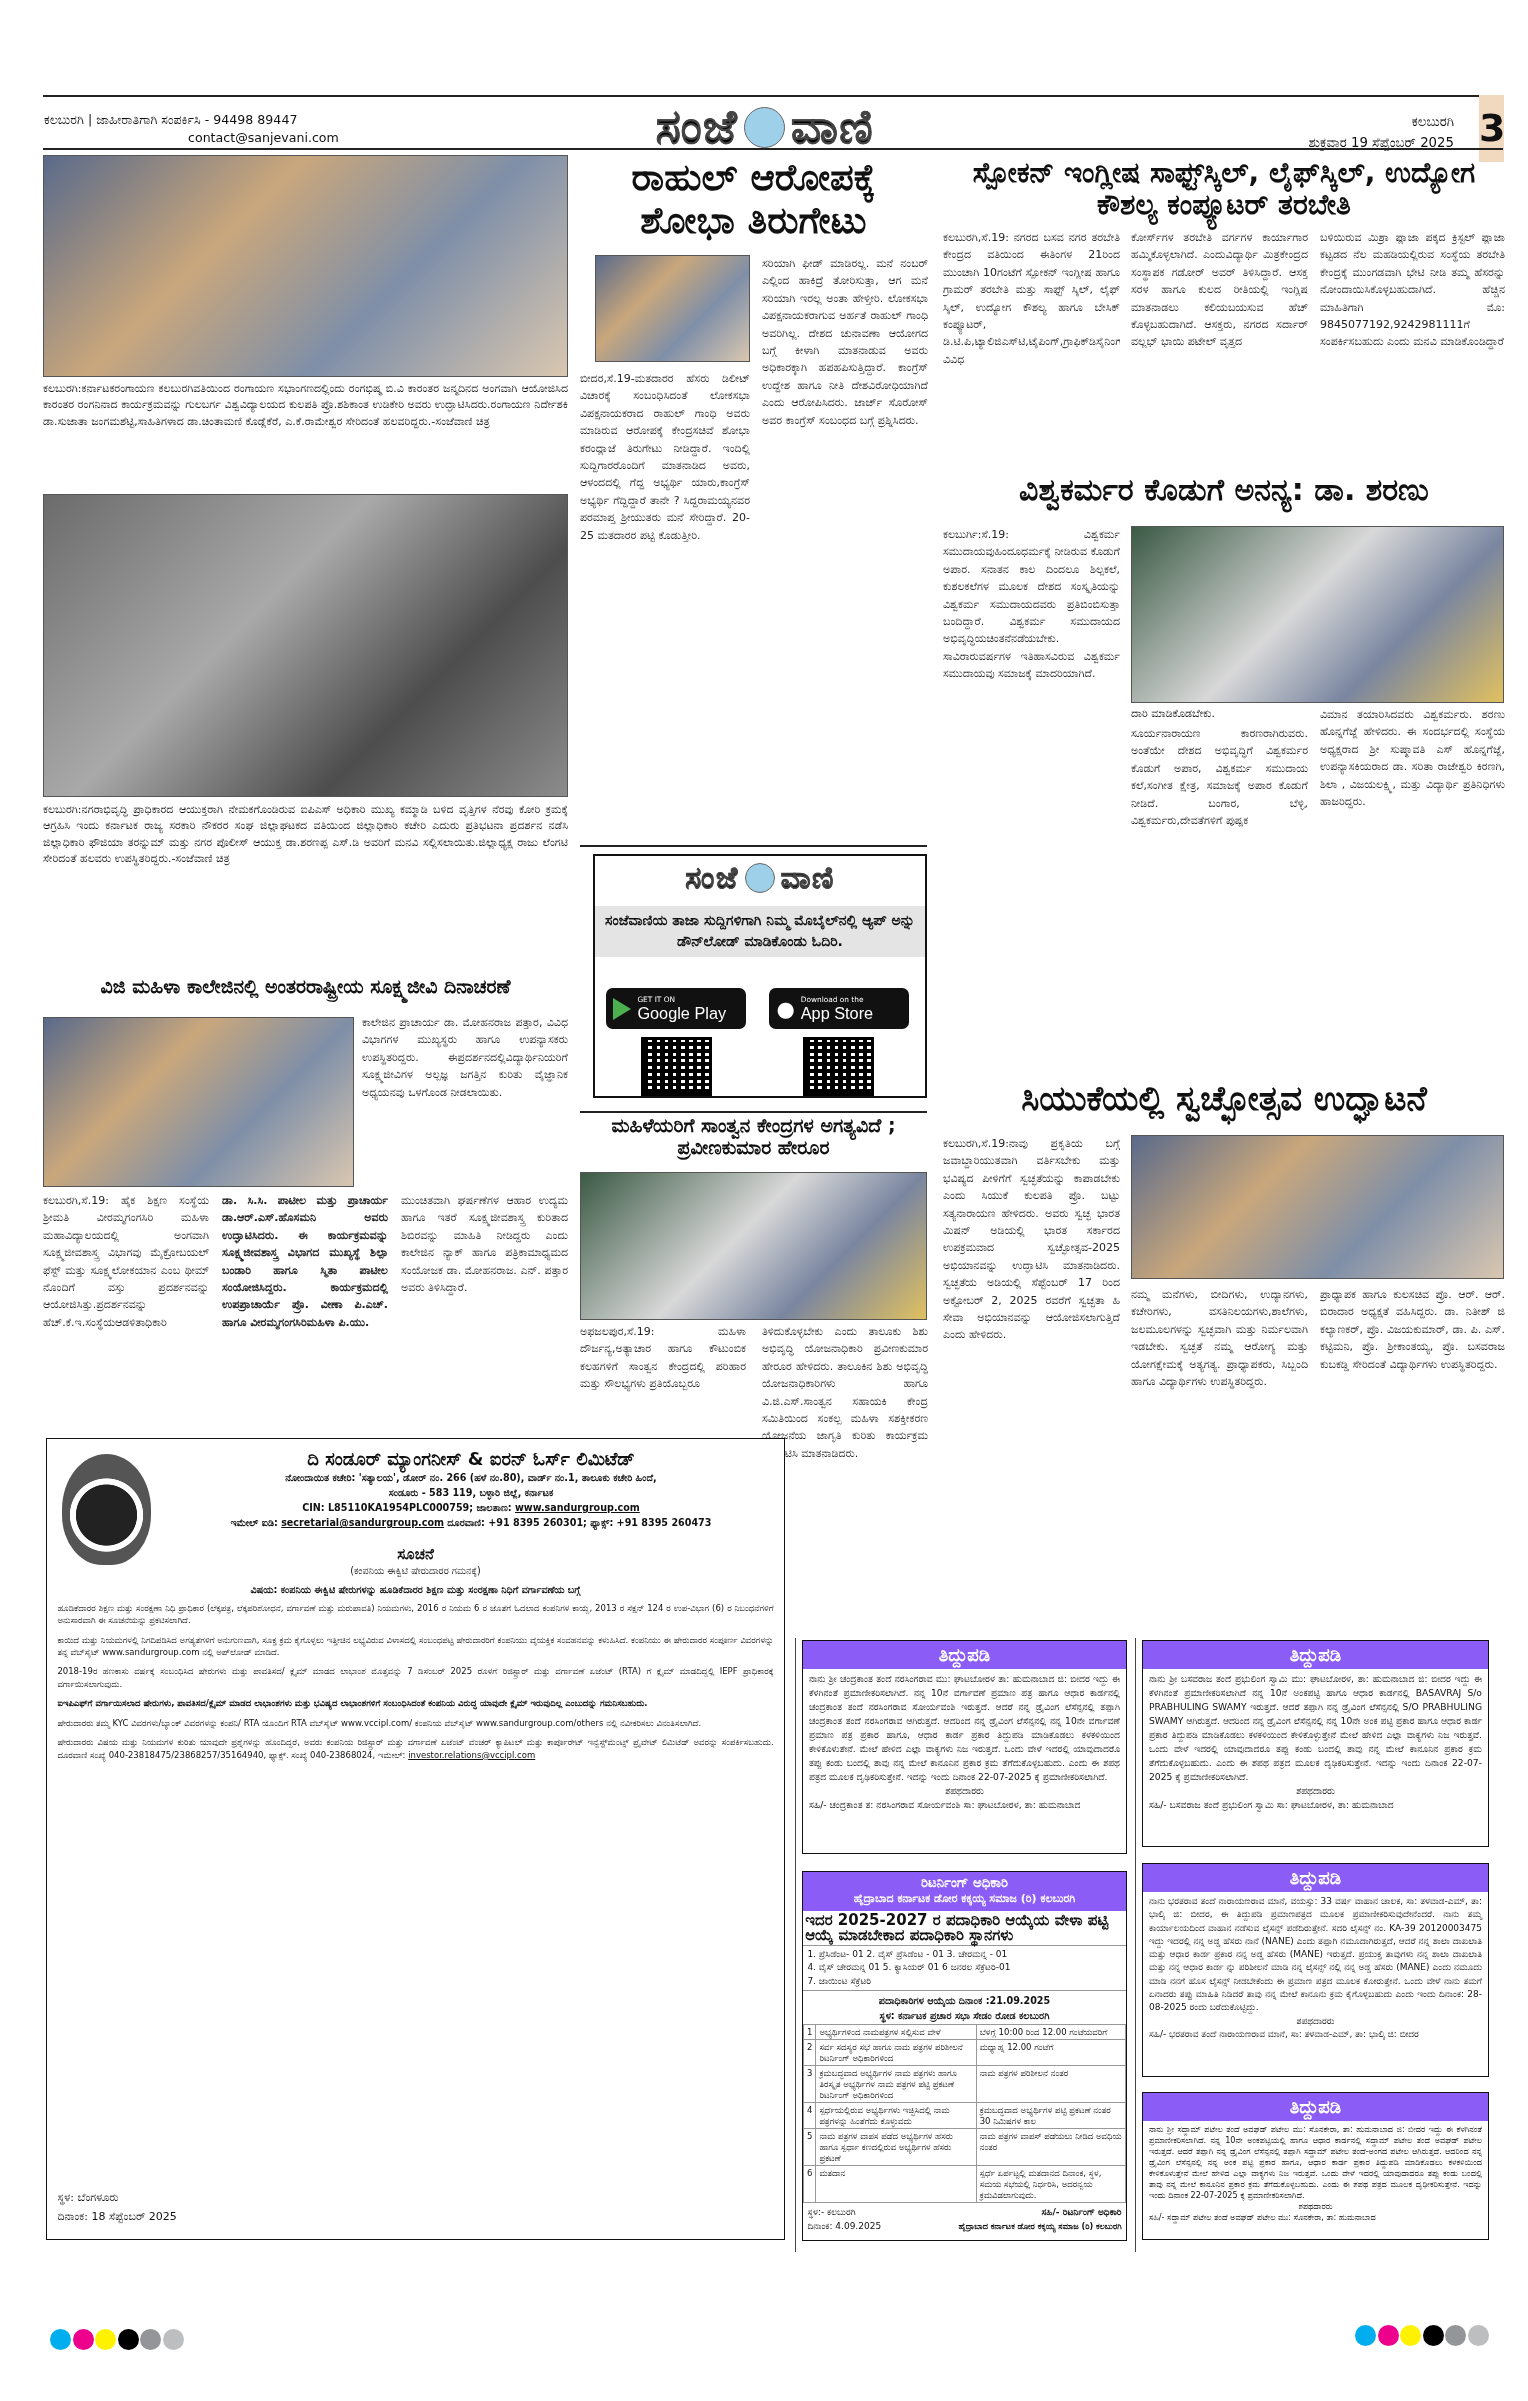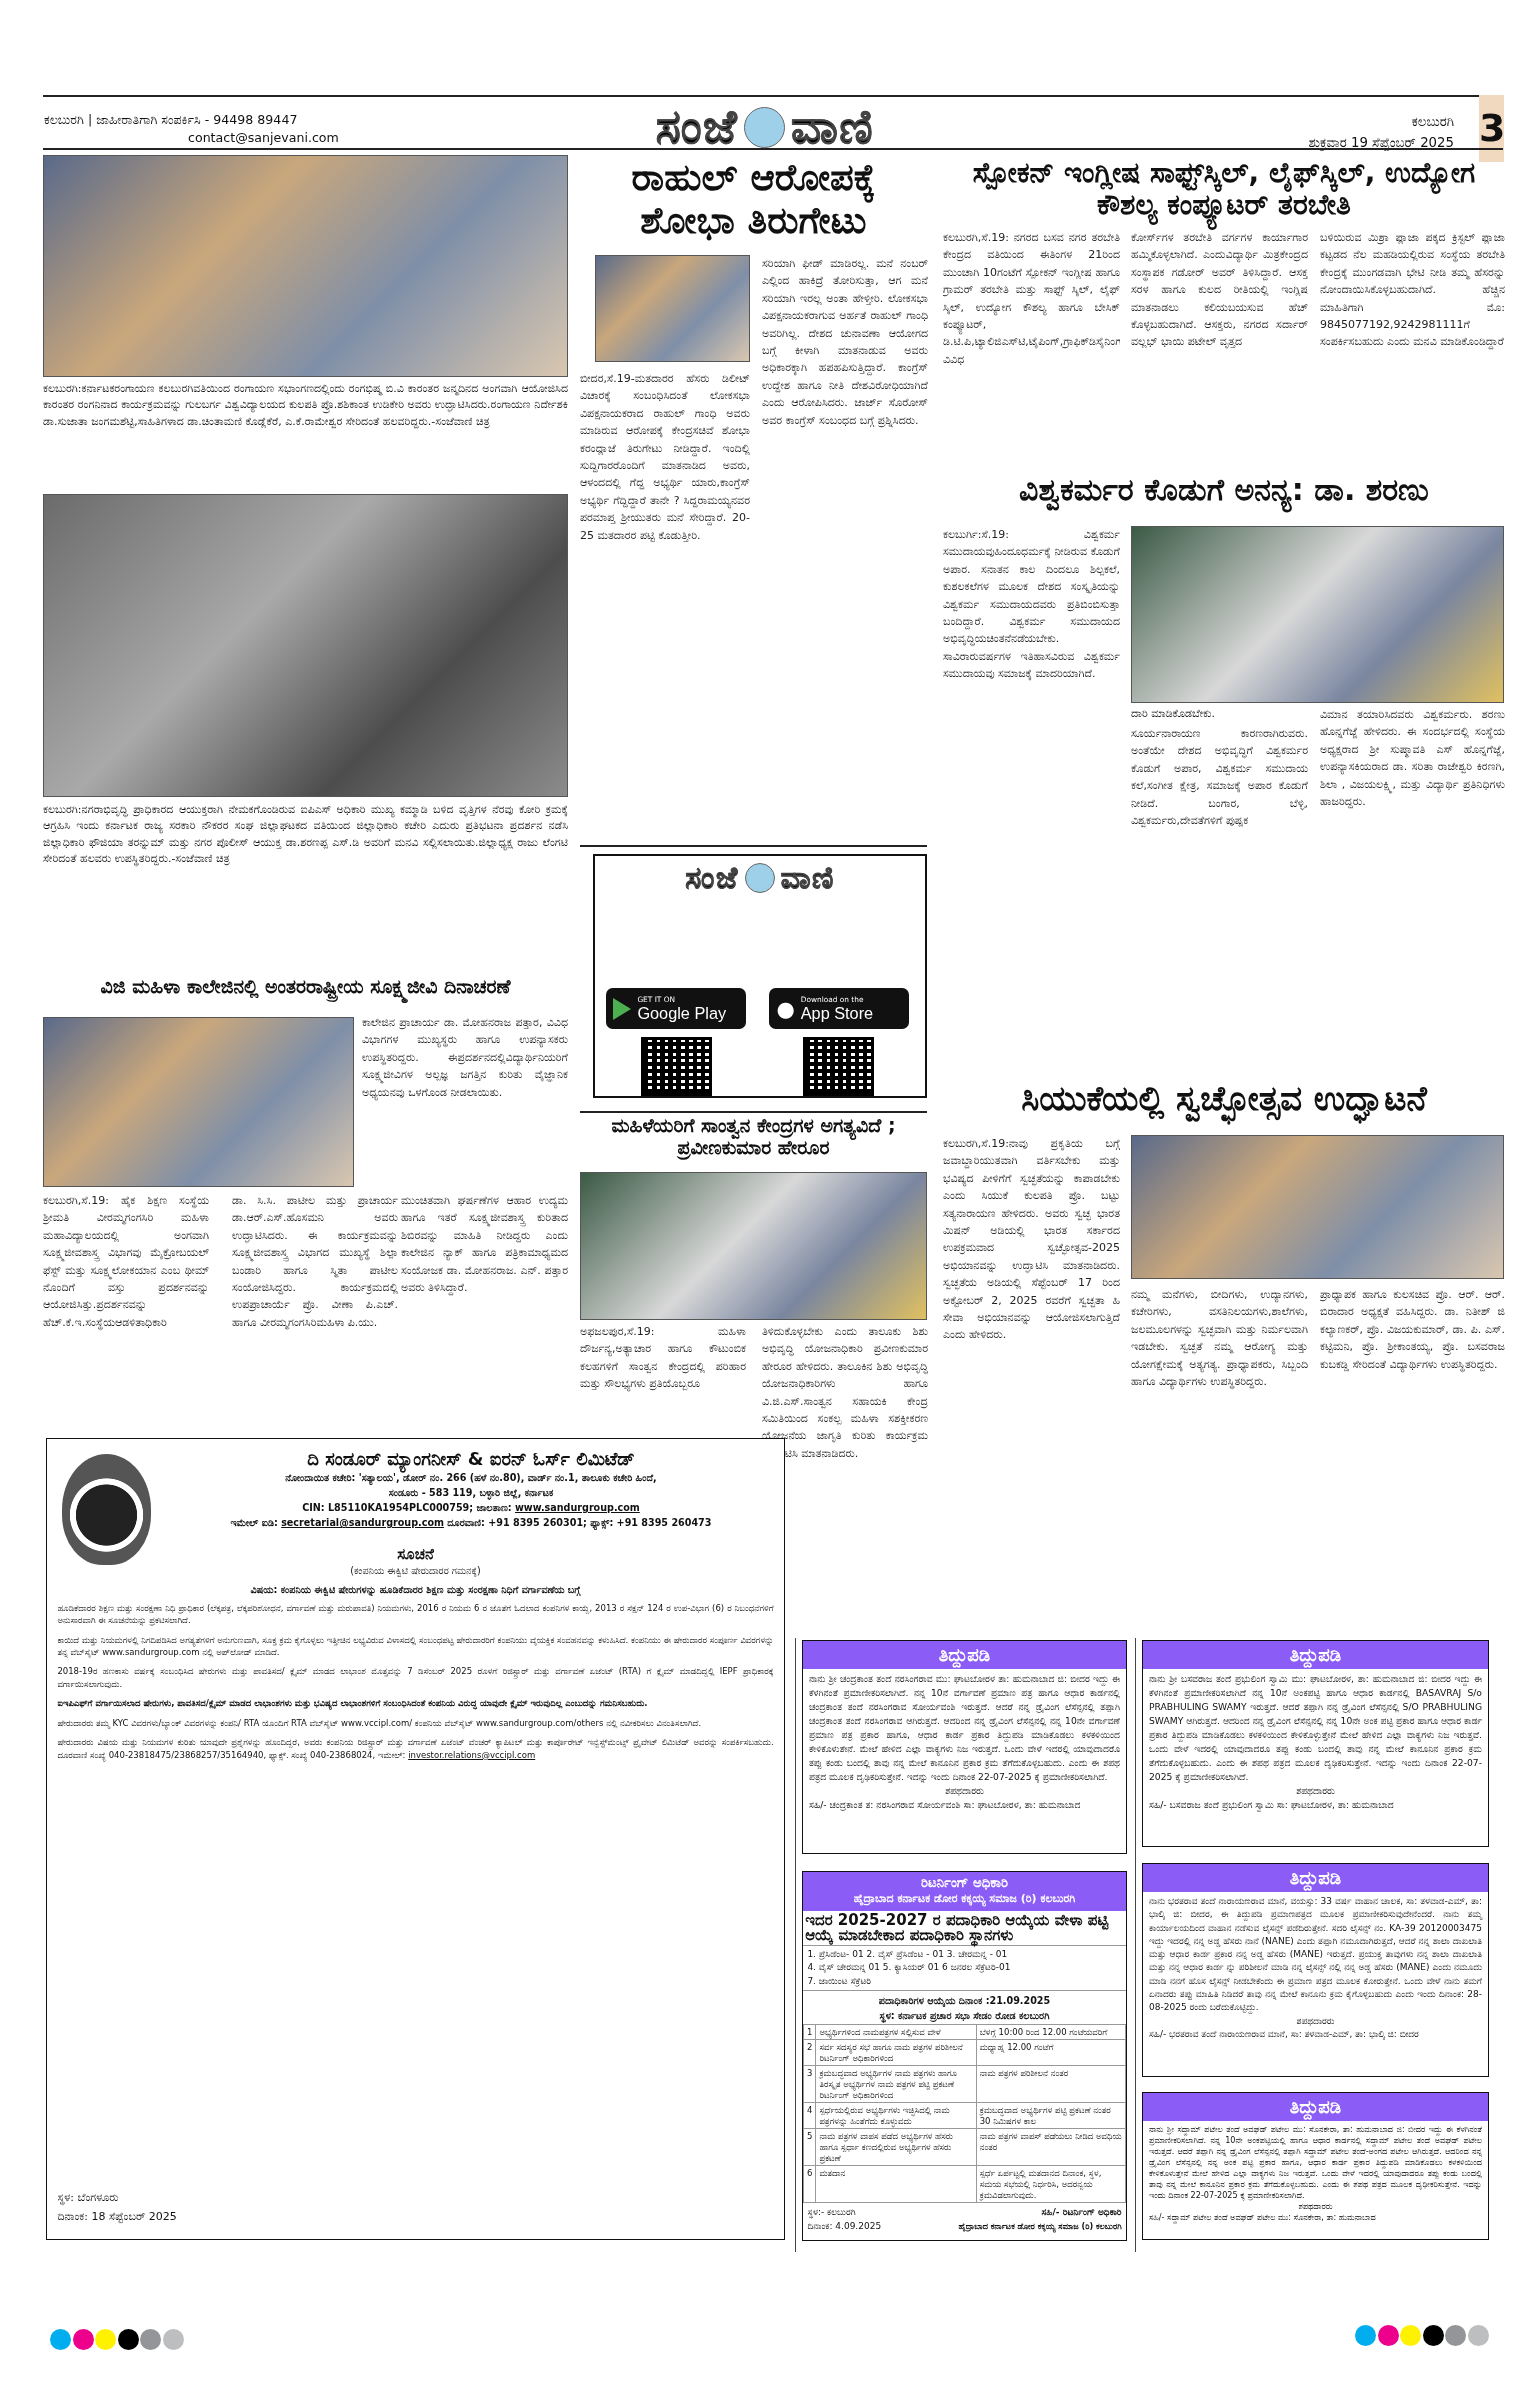--- a/index.html
+++ b/index.html
@@ -64,35 +64,36 @@
 <div class="photo color" style="left:43px;top:155px;width:525px;height:222px;"></div>
 <div class="caption" style="left:43px;top:381px;width:525px;">ಕಲಬುರಗಿ:ಕರ್ನಾಟಕರಂಗಾಯಣ ಕಲಬುರಗಿವತಿಯಿಂದ ರಂಗಾಯಣ ಸಭಾಂಗಣದಲ್ಲಿಂದು ರಂಗಭಿಷ್ಮ ಬಿ.ವಿ ಕಾರಂತರ ಜನ್ಮದಿನದ ಅಂಗವಾಗಿ ಆಯೋಜಿಸಿದ ಕಾರಂತರ ರಂಗನಿನಾದ ಕಾರ್ಯಕ್ರಮವನ್ನು ಗುಲಬರ್ಗ ವಿಶ್ವವಿದ್ಯಾಲಯದ ಕುಲಪತಿ ಪ್ರೊ.ಶಶಿಕಾಂತ ಉಡಿಕೇರಿ ಅವರು ಉದ್ಘಾಟಿಸಿದರು.ರಂಗಾಯಣ ನಿರ್ದೇಶಕಿ ಡಾ.ಸುಜಾತಾ ಜಂಗಮಶೆಟ್ಟಿ,ಸಾಹಿತಿಗಳಾದ ಡಾ.ಚಿಂತಾಮಣಿ ಕೊಡ್ಲೆಕೆರೆ, ಎ.ಕೆ.ರಾಮೇಶ್ವರ ಸೇರಿದಂತೆ ಹಲವರಿದ್ದರು.-ಸಂಜೆವಾಣಿ ಚಿತ್ರ</div>
 
 <div class="photo" style="left:43px;top:494px;width:525px;height:303px;"></div>
 <div class="caption" style="left:43px;top:802px;width:525px;">ಕಲಬುರಗಿ:ನಗರಾಭಿವೃದ್ಧಿ ಪ್ರಾಧಿಕಾರದ ಆಯುಕ್ತರಾಗಿ ನೇಮಕಗೊಂಡಿರುವ ಐಪಿಎಸ್ ಅಧಿಕಾರಿ ಮುಖ್ಯ ಕಮ್ಮಾಡಿ ಬಳಿದ ವೃತ್ತಿಗಳ ನೆರವು ಕೋರಿ ಕ್ರಮಕ್ಕೆ ಆಗ್ರಹಿಸಿ ಇಂದು ಕರ್ನಾಟಕ ರಾಜ್ಯ ಸರಕಾರಿ ನೌಕರರ ಸಂಘ ಜಿಲ್ಲಾಘಟಕದ ವತಿಯಿಂದ ಜಿಲ್ಲಾಧಿಕಾರಿ ಕಚೇರಿ ಎದುರು ಪ್ರತಿಭಟನಾ ಪ್ರದರ್ಶನ ನಡೆಸಿ ಜಿಲ್ಲಾಧಿಕಾರಿ ಫೌಜಿಯಾ ತರನ್ನುಮ್ ಮತ್ತು ನಗರ ಪೊಲೀಸ್ ಆಯುಕ್ತ ಡಾ.ಶರಣಪ್ಪ ಎಸ್.ಡಿ ಅವರಿಗೆ ಮನವಿ ಸಲ್ಲಿಸಲಾಯಿತು.ಜಿಲ್ಲಾಧ್ಯಕ್ಷ ರಾಜು ಲೆಂಗಟಿ ಸೇರಿದಂತೆ ಹಲವರು ಉಪಸ್ಥಿತರಿದ್ದರು.-ಸಂಜೆವಾಣಿ ಚಿತ್ರ</div>
 
 <div class="headline" style="left:43px;top:976px;width:525px;font-size:19px;">ವಿಜಿ ಮಹಿಳಾ ಕಾಲೇಜಿನಲ್ಲಿ ಅಂತರರಾಷ್ಟ್ರೀಯ ಸೂಕ್ಷ್ಮಜೀವಿ ದಿನಾಚರಣೆ</div>
 <div class="photo color" style="left:43px;top:1017px;width:311px;height:170px;"></div>
 <div class="body-col" style="left:362px;top:1014px;width:206px;height:174px;">ಕಾಲೇಜಿನ ಪ್ರಾಚಾರ್ಯ ಡಾ. ಮೋಹನರಾಜ ಪತ್ತಾರ, ವಿವಿಧ ವಿಭಾಗಗಳ ಮುಖ್ಯಸ್ಥರು ಹಾಗೂ ಉಪನ್ಯಾಸಕರು ಉಪಸ್ಥಿತರಿದ್ದರು. ಈಪ್ರದರ್ಶನದಲ್ಲಿವಿದ್ಯಾರ್ಥಿನಿಯರಿಗೆ ಸೂಕ್ಷ್ಮಜೀವಿಗಳ ಅಲ್ಪಜ್ಞ ಜಗತ್ತಿನ ಕುರಿತು ವೈಜ್ಞಾನಿಕ ಅಧ್ಯಯನವು ಒಳಗೊಂಡ ನೀಡಲಾಯಿತು.</div>
 <div class="body-col" style="left:43px;top:1192px;width:166px;height:237px;">ಕಲಬುರಗಿ,ಸೆ.19: ಹೈಕ ಶಿಕ್ಷಣ ಸಂಸ್ಥೆಯ ಶ್ರೀಮತಿ ವೀರಮ್ಮಗಂಗಸಿರಿ ಮಹಿಳಾ ಮಹಾವಿದ್ಯಾಲಯದಲ್ಲಿ ಅಂಗವಾಗಿ ಸೂಕ್ಷ್ಮಜೀವಶಾಸ್ತ್ರ ವಿಭಾಗವು ಮೈಕ್ರೋಬಯಲ್ ಫೆಸ್ಟ್ ಮತ್ತು ಸೂಕ್ಷ್ಮಲೋಕಯಾನ ಎಂಬ ಥೀಮ್ ನೊಂದಿಗೆ ವಸ್ತು ಪ್ರದರ್ಶನವನ್ನು ಆಯೋಜಿಸಿತ್ತು.ಪ್ರದರ್ಶನವನ್ನು ಹೆಚ್.ಕೆ.ಇ.ಸಂಸ್ಥೆಯಆಡಳಿತಾಧಿಕಾರಿ</div>
-<div class="body-col" style="left:232px;top:1192px;width:166px;height:237px;">ಡಾ. ಸಿ.ಸಿ. ಪಾಟೀಲ ಮತ್ತು ಪ್ರಾಚಾರ್ಯ ಡಾ.ಆರ್.ಎಸ್.ಹೊಸಮನಿ ಅವರು ಉದ್ಘಾಟಿಸಿದರು. ಈ ಕಾರ್ಯಕ್ರಮವನ್ನು ಸೂಕ್ಷ್ಮಜೀವಶಾಸ್ತ್ರ ವಿಭಾಗದ ಮುಖ್ಯಸ್ಥೆ ಶಿಲ್ಪಾ ಬಂಡಾರಿ ಹಾಗೂ ಸ್ಮಿತಾ ಪಾಟೀಲ ಸಂಯೋಜಿಸಿದ್ದರು. ಕಾರ್ಯಕ್ರಮದಲ್ಲಿ ಉಪಪ್ರಾಚಾರ್ಯೆ ಪ್ರೊ. ವೀಣಾ ಪಿ.ಎಚ್. ಹಾಗೂ ವೀರಮ್ಮಗಂಗಸಿರಿಮಹಿಳಾ ಪಿ.ಯು.</div>
+<div class="body-col" style="left:222px;top:1192px;width:166px;height:237px;font-weight:bold;">ಡಾ. ಸಿ.ಸಿ. ಪಾಟೀಲ ಮತ್ತು ಪ್ರಾಚಾರ್ಯ ಡಾ.ಆರ್.ಎಸ್.ಹೊಸಮನಿ ಅವರು ಉದ್ಘಾಟಿಸಿದರು. ಈ ಕಾರ್ಯಕ್ರಮವನ್ನು ಸೂಕ್ಷ್ಮಜೀವಶಾಸ್ತ್ರ ವಿಭಾಗದ ಮುಖ್ಯಸ್ಥೆ ಶಿಲ್ಪಾ ಬಂಡಾರಿ ಹಾಗೂ ಸ್ಮಿತಾ ಪಾಟೀಲ ಸಂಯೋಜಿಸಿದ್ದರು. ಕಾರ್ಯಕ್ರಮದಲ್ಲಿ ಉಪಪ್ರಾಚಾರ್ಯೆ ಪ್ರೊ. ವೀಣಾ ಪಿ.ಎಚ್. ಹಾಗೂ ವೀರಮ್ಮಗಂಗಸಿರಿಮಹಿಳಾ ಪಿ.ಯು.</div>
 <div class="body-col" style="left:401px;top:1192px;width:167px;height:237px;">ಮುಂಚಿತವಾಗಿ ಘರ್ಷಣೆಗಳ ಆಹಾರ ಉದ್ಯಮ ಹಾಗೂ ಇತರೆ ಸೂಕ್ಷ್ಮಜೀವಶಾಸ್ತ್ರ ಕುರಿತಾದ ಶಿಬಿರವನ್ನು ಮಾಹಿತಿ ನೀಡಿದ್ದರು ಎಂದು ಕಾಲೇಜಿನ ನ್ಯಾಕ್ ಹಾಗೂ ಪತ್ರಿಕಾಮಾಧ್ಯಮದ ಸಂಯೋಜಕ ಡಾ. ಮೋಹನರಾಜ. ಎನ್. ಪತ್ತಾರ ಅವರು ತಿಳಿಸಿದ್ದಾರೆ.</div>
 
 <div class="headline" style="left:580px;top:157px;width:347px;font-size:37px;">ರಾಹುಲ್ ಆರೋಪಕ್ಕೆ ಶೋಭಾ ತಿರುಗೇಟು</div>
 <div class="photo color" style="left:595px;top:255px;width:155px;height:107px;"></div>
 <div class="body-col" style="left:580px;top:370px;width:170px;height:458px;">ಬೀದರ,ಸೆ.19-ಮತದಾರರ ಹೆಸರು ಡಿಲೀಟ್ ವಿಚಾರಕ್ಕೆ ಸಂಬಂಧಿಸಿದಂತೆ ಲೋಕಸಭಾ ವಿಪಕ್ಷನಾಯಕರಾದ ರಾಹುಲ್ ಗಾಂಧಿ ಅವರು ಮಾಡಿರುವ ಆರೋಪಕ್ಕೆ ಕೇಂದ್ರಸಚಿವೆ ಶೋಭಾ ಕರಂದ್ಲಾಜೆ ತಿರುಗೇಟು ನೀಡಿದ್ದಾರೆ. ಇಂದಿಲ್ಲಿ ಸುದ್ದಿಗಾರರೊಂದಿಗೆ ಮಾತನಾಡಿದ ಅವರು, ಆಳಂದದಲ್ಲಿ ಗೆದ್ದ ಅಭ್ಯರ್ಥಿ ಯಾರು,ಕಾಂಗ್ರೆಸ್ ಅಭ್ಯರ್ಥಿ ಗೆದ್ದಿದ್ದಾರೆ ತಾನೇ ? ಸಿದ್ದರಾಮಯ್ಯನವರ ಪರಮಾಪ್ತ ಶ್ರೀಯುತರು ಮನೆ ಸೇರಿದ್ದಾರೆ. 20-25 ಮತದಾರರ ಪಟ್ಟಿ ಕೊಡುತ್ತೀರಿ.</div>
 <div class="body-col" style="left:762px;top:255px;width:166px;height:573px;">ಸರಿಯಾಗಿ ಫೀಡ್ ಮಾಡಿರಲ್ಲ. ಮನೆ ನಂಬರ್ ಎಲ್ಲಿಂದ ಹಾಕಿದ್ರೆ ತೋರಿಸುತ್ತಾ, ಆಗ ಮನೆ ಸರಿಯಾಗಿ ಇರಲ್ಲ ಅಂತಾ ಹೇಳ್ತೀರಿ. ಲೋಕಸಭಾ ವಿಪಕ್ಷನಾಯಕರಾಗುವ ಅರ್ಹತೆ ರಾಹುಲ್ ಗಾಂಧಿ ಅವರಿಗಿಲ್ಲ. ದೇಶದ ಚುನಾವಣಾ ಆಯೋಗದ ಬಗ್ಗೆ ಕೀಳಾಗಿ ಮಾತನಾಡುವ ಅವರು ಅಧಿಕಾರಕ್ಕಾಗಿ ಹಪಹಪಿಸುತ್ತಿದ್ದಾರೆ. ಕಾಂಗ್ರೆಸ್ ಉದ್ದೇಶ ಹಾಗೂ ನೀತಿ ದೇಶವಿರೋಧಿಯಾಗಿದೆ ಎಂದು ಆರೋಪಿಸಿದರು. ಜಾರ್ಜ್ ಸೊರೋಸ್ ಅವರ ಕಾಂಗ್ರೆಸ್ ಸಂಬಂಧದ ಬಗ್ಗೆ ಪ್ರಶ್ನಿಸಿದರು.</div>
 
 <div class="rule" style="left:580px;top:845px;width:347px;height:1.5px;"></div>
 <div class="ad-box" style="left:593px;top:854px;width:334px;height:244px;">
   <div class="logo" style="position:relative;left:0;top:0;width:100%;height:44px;font-size:30px;">
     <span>ಸಂಜೆ</span>
     <span class="globe" style="width:30px;height:30px;"></span>
     <span>ವಾಣಿ</span>
   </div>
+  <div class="app-ad-title">ಸಂಜೆವಾಣಿಯ ತಾಜಾ ಸುದ್ದಿಗಳಿಗಾಗಿ ನಿಮ್ಮ ಮೊಬೈಲ್‌ನಲ್ಲಿ ಆ್ಯಪ್ ಅನ್ನು ಡೌನ್‌ಲೋಡ್ ಮಾಡಿಕೊಂಡು ಓದಿರಿ.</div>
   <div class="store-btn" style="left:11px;top:132px;width:140px;height:41px;">
     <span style="width:0;height:0;border-left:18px solid #4caf50;border-top:11px solid transparent;border-bottom:11px solid transparent;"></span>
     <span>
       <span class="small">GET IT ON</span>
       <span class="big">Google Play</span>
     </span>
   </div>
   <div class="store-btn" style="left:174px;top:132px;width:140px;height:41px;">
     <span style="font-size:21px;">●</span>
     <span>

